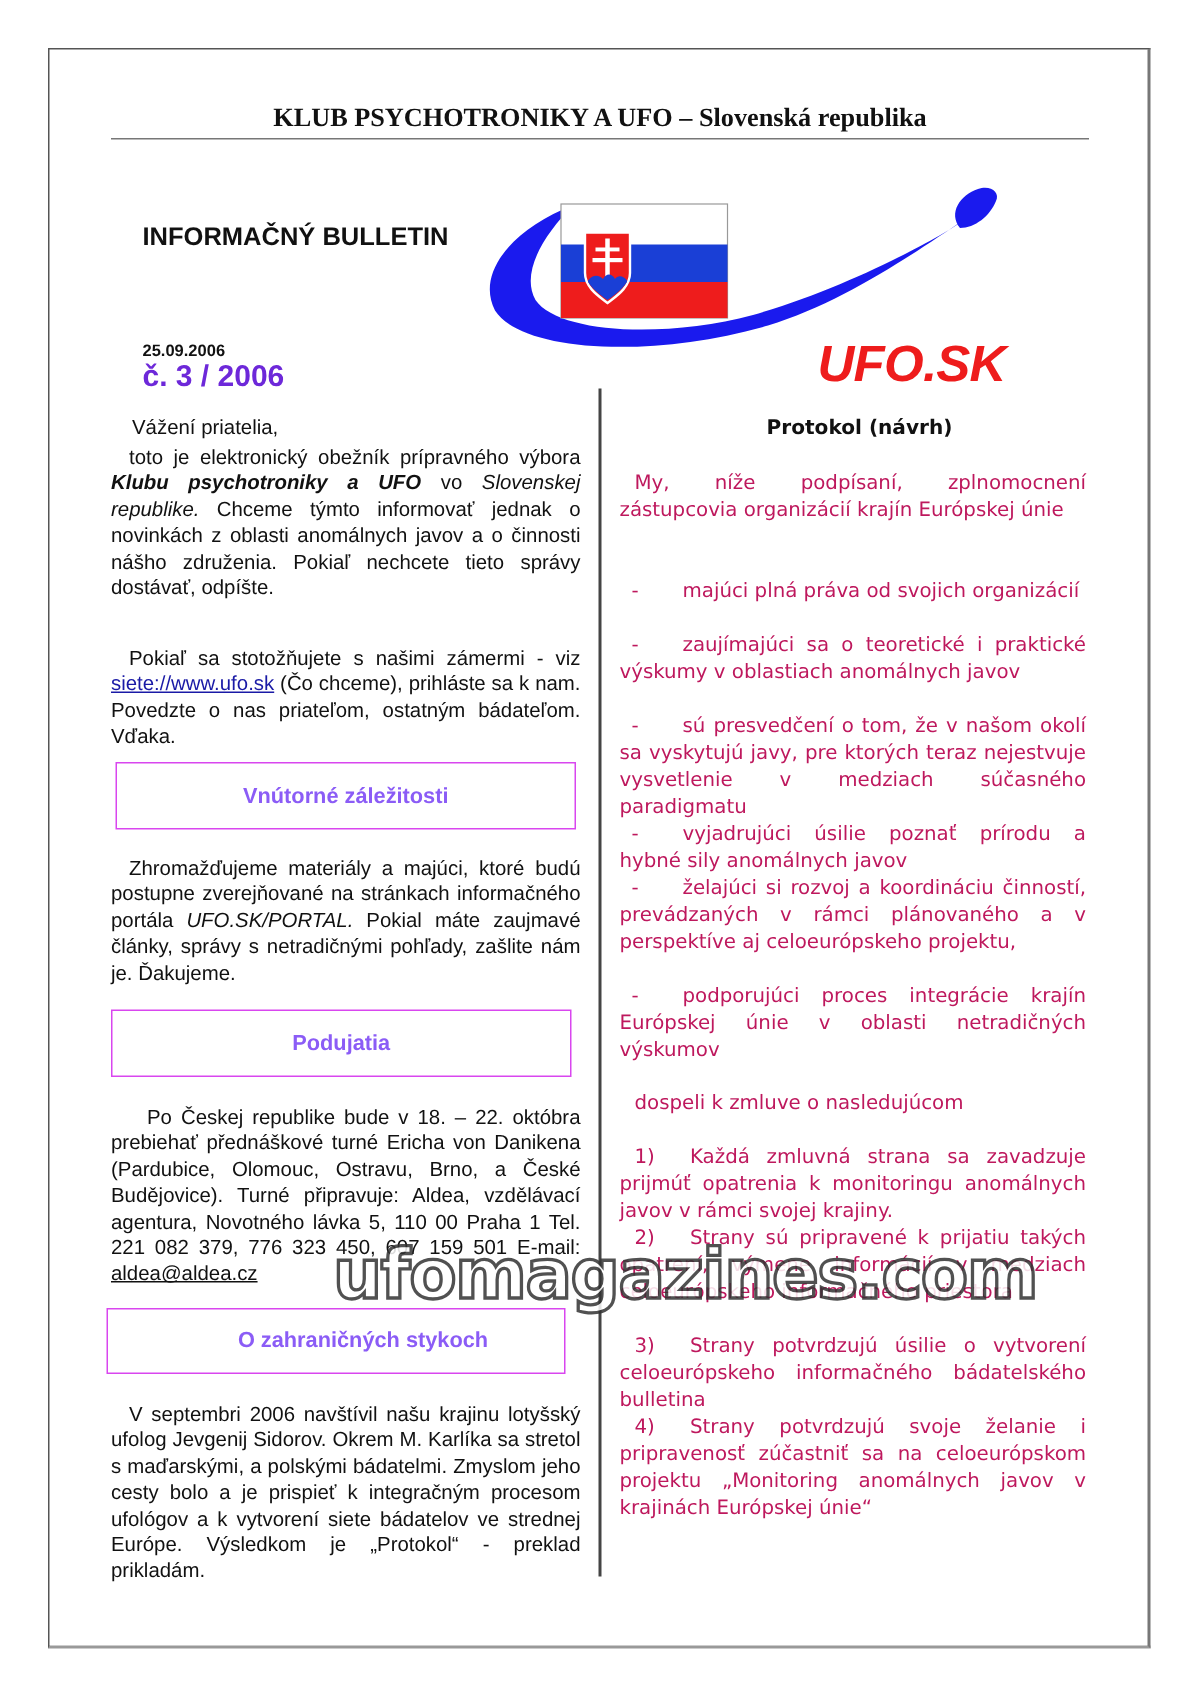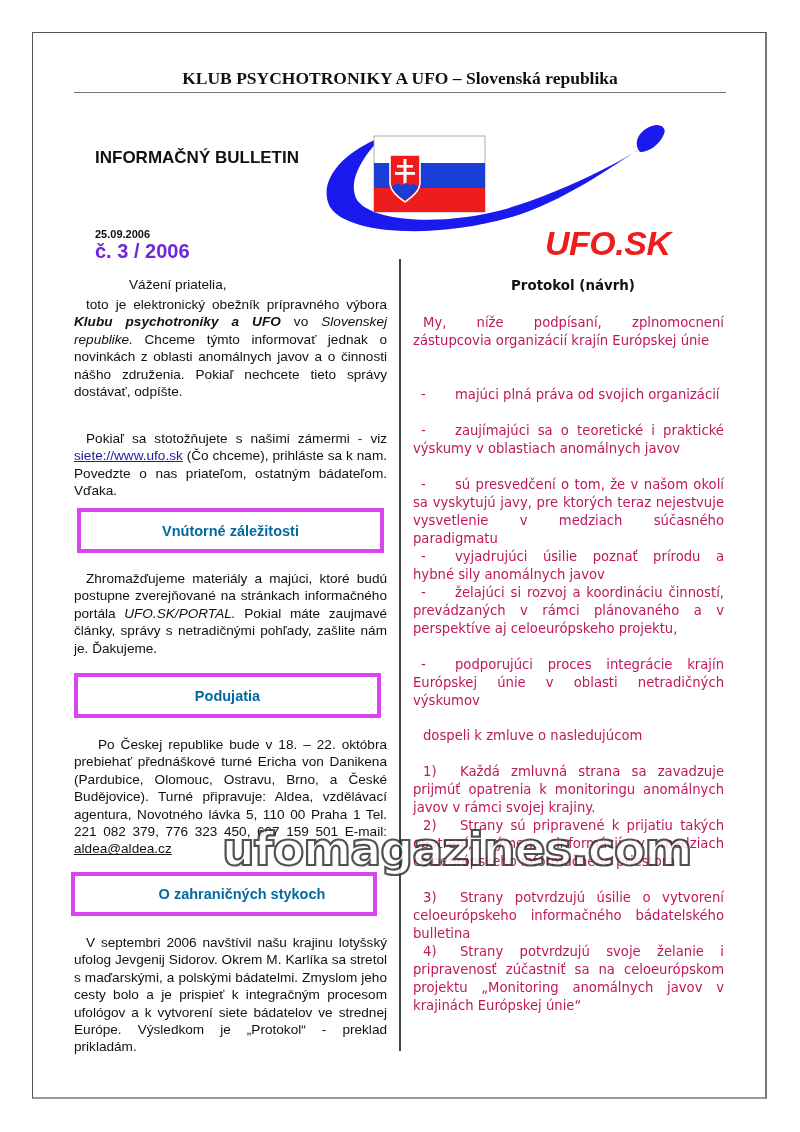--- a/index.html
+++ b/index.html
@@ -7,21 +7,21 @@
   .page-frame { position: absolute; left: 32px; top: 32px; width: 735px; height: 1067px; border: 1px solid #555; border-right-width: 2px; border-bottom-width: 2px; border-right-color: #777; border-bottom-color: #999; box-sizing: border-box; }
   .masthead { position: absolute; left: 74px; top: 68px; width: 652px; text-align: center; font-family: "Liberation Serif", serif; font-weight: bold; font-size: 17.5px; color: #111; letter-spacing: 0; }
   .masthead-rule { position: absolute; left: 74px; top: 92px; width: 652px; height: 1px; background: #777; }
   .bulletin-title { position: absolute; left: 95px; top: 148px; font-weight: bold; font-size: 17px; color: #111; }
   .issue-number { position: absolute; left: 95px; top: 196px; font-weight: bold; font-size: 20px; color: #6d28d9; margin-top: 44px; }
   .issue-date { position: absolute; left: 95px; top: 228px; font-weight: bold; font-size: 11px; color: #111; }
   .logo { position: absolute; left: 322px; top: 122px; width: 400px; height: 140px; }
   .logo-text { position: absolute; left: 545px; top: 180px; font-family: "Liberation Sans", sans-serif; font-weight: bold; font-style: italic; font-size: 34px; color: #ee1c1c; letter-spacing: -0.5px; margin-top: 44px; }
   .col-divider { position: absolute; left: 399px; top: 259px; width: 2px; height: 792px; background: #444; }
   .para { position: absolute; text-align: justify; font-size: 13.6px; line-height: 17.4px; color: #111; }
-  .section-box { position: absolute; border: 4px solid #d946ef; box-sizing: border-box; display: flex; align-items: center; justify-content: center; font-weight: bold; font-size: 14.5px; color: #0369a1; background: #fff; }
+  .section-box { position: absolute; border: 1px solid #d946ef; box-sizing: border-box; display: flex; align-items: center; justify-content: center; font-weight: bold; font-size: 14.5px; color: #8b5cf6; background: #fff; }
   a.link { color: #1a1aa6; text-decoration: underline; }
 
   .right-col-title { position: absolute; left: 413px; top: 278px; width: 320px; text-align: center; font-family: "DejaVu Sans", sans-serif; font-weight: bold; font-size: 13.4px; color: #111; }
   .rpara { position: absolute; left: 413px; width: 311px; font-family: "DejaVu Sans", sans-serif; font-size: 13.2px; line-height: 18px; text-align: justify; color: #be185d; }
   .rpara .dash { display: inline-block; width: 42px; padding-left: 8px; box-sizing: border-box; }
   .rpara .num { display: inline-block; width: 47px; padding-left: 10px; box-sizing: border-box; }
 
   .watermark { position: absolute; left: 222px; top: 822px; font-family: "DejaVu Sans", sans-serif; font-weight: bold; font-size: 46px; color: #fff; -webkit-text-stroke: 2.2px #333; letter-spacing: -1px; opacity: 0.85; white-space: nowrap; pointer-events: none; }
 </style>
 </head>
@@ -49,21 +49,21 @@
     <rect x="81.5" y="37" width="3" height="26" fill="#ffffff"></rect>
     <rect x="75" y="43" width="16" height="2.6" fill="#ffffff"></rect>
     <rect x="73" y="50" width="20" height="2.8" fill="#ffffff"></rect>
     <path d="M 70 65 C 74 60, 78 62, 80 64 C 82 60, 86 60, 88 64 C 90 61, 94 62, 96 65 L 96 66 C 92 72, 86 76, 83 78 C 80 76, 74 72, 70 66 Z" fill="#1a3fd6"></path>
   </g>
 </svg>
 <div class="logo-text">UFO.SK</div>
 
 <div class="col-divider"></div>
 
-<div class="para" style="left:88px; top:276px; width:300px; text-align:left;margin-left:41px;">Vážení priatelia,</div>
+<div class="para" style="left:88px; top:276px; width:300px; text-align:left;">Vážení priatelia,</div>
 
 <div class="para" style="left:74px; top:296px; width:313px; text-indent:12px;"><span>toto je elektronický obežník prípravného výbora </span><b><i>Klubu psychotroniky a UFO</i></b><span> vo </span><i>Slovenskej republike.</i><span> Chceme týmto informovať jednak o novinkách z oblasti anomálnych javov a o činnosti nášho združenia. Pokiaľ nechcete tieto správy dostávať, odpíšte.</span></div>
 
 <div class="para" style="left:74px; top:430px; width:313px; text-indent:12px;"><span>Pokiaľ sa stotožňujete s našimi zámermi -  viz </span><a class="link">siete://www.ufo.sk</a><span> (Čo chceme), prihláste sa k nam. Povedzte o nas priateľom, ostatným bádateľom. Vďaka.</span></div>
 
 <div class="section-box" style="left:77px; top:508px; width:307px; height:45px;">Vnútorné záležitosti</div>
 
 <div class="para" style="left:74px; top:570px; width:313px; text-indent:12px;"><span>Zhromažďujeme materiály a majúci, ktoré budú postupne zverejňované na stránkach informačného portála </span><i>UFO.SK/PORTAL.</i><span> Pokial máte zaujmavé články, správy s netradičnými pohľady, zašlite nám je. Ďakujeme.</span></div>
 
 <div class="section-box" style="left:74px; top:673px; width:307px; height:45px;">Podujatia</div>

